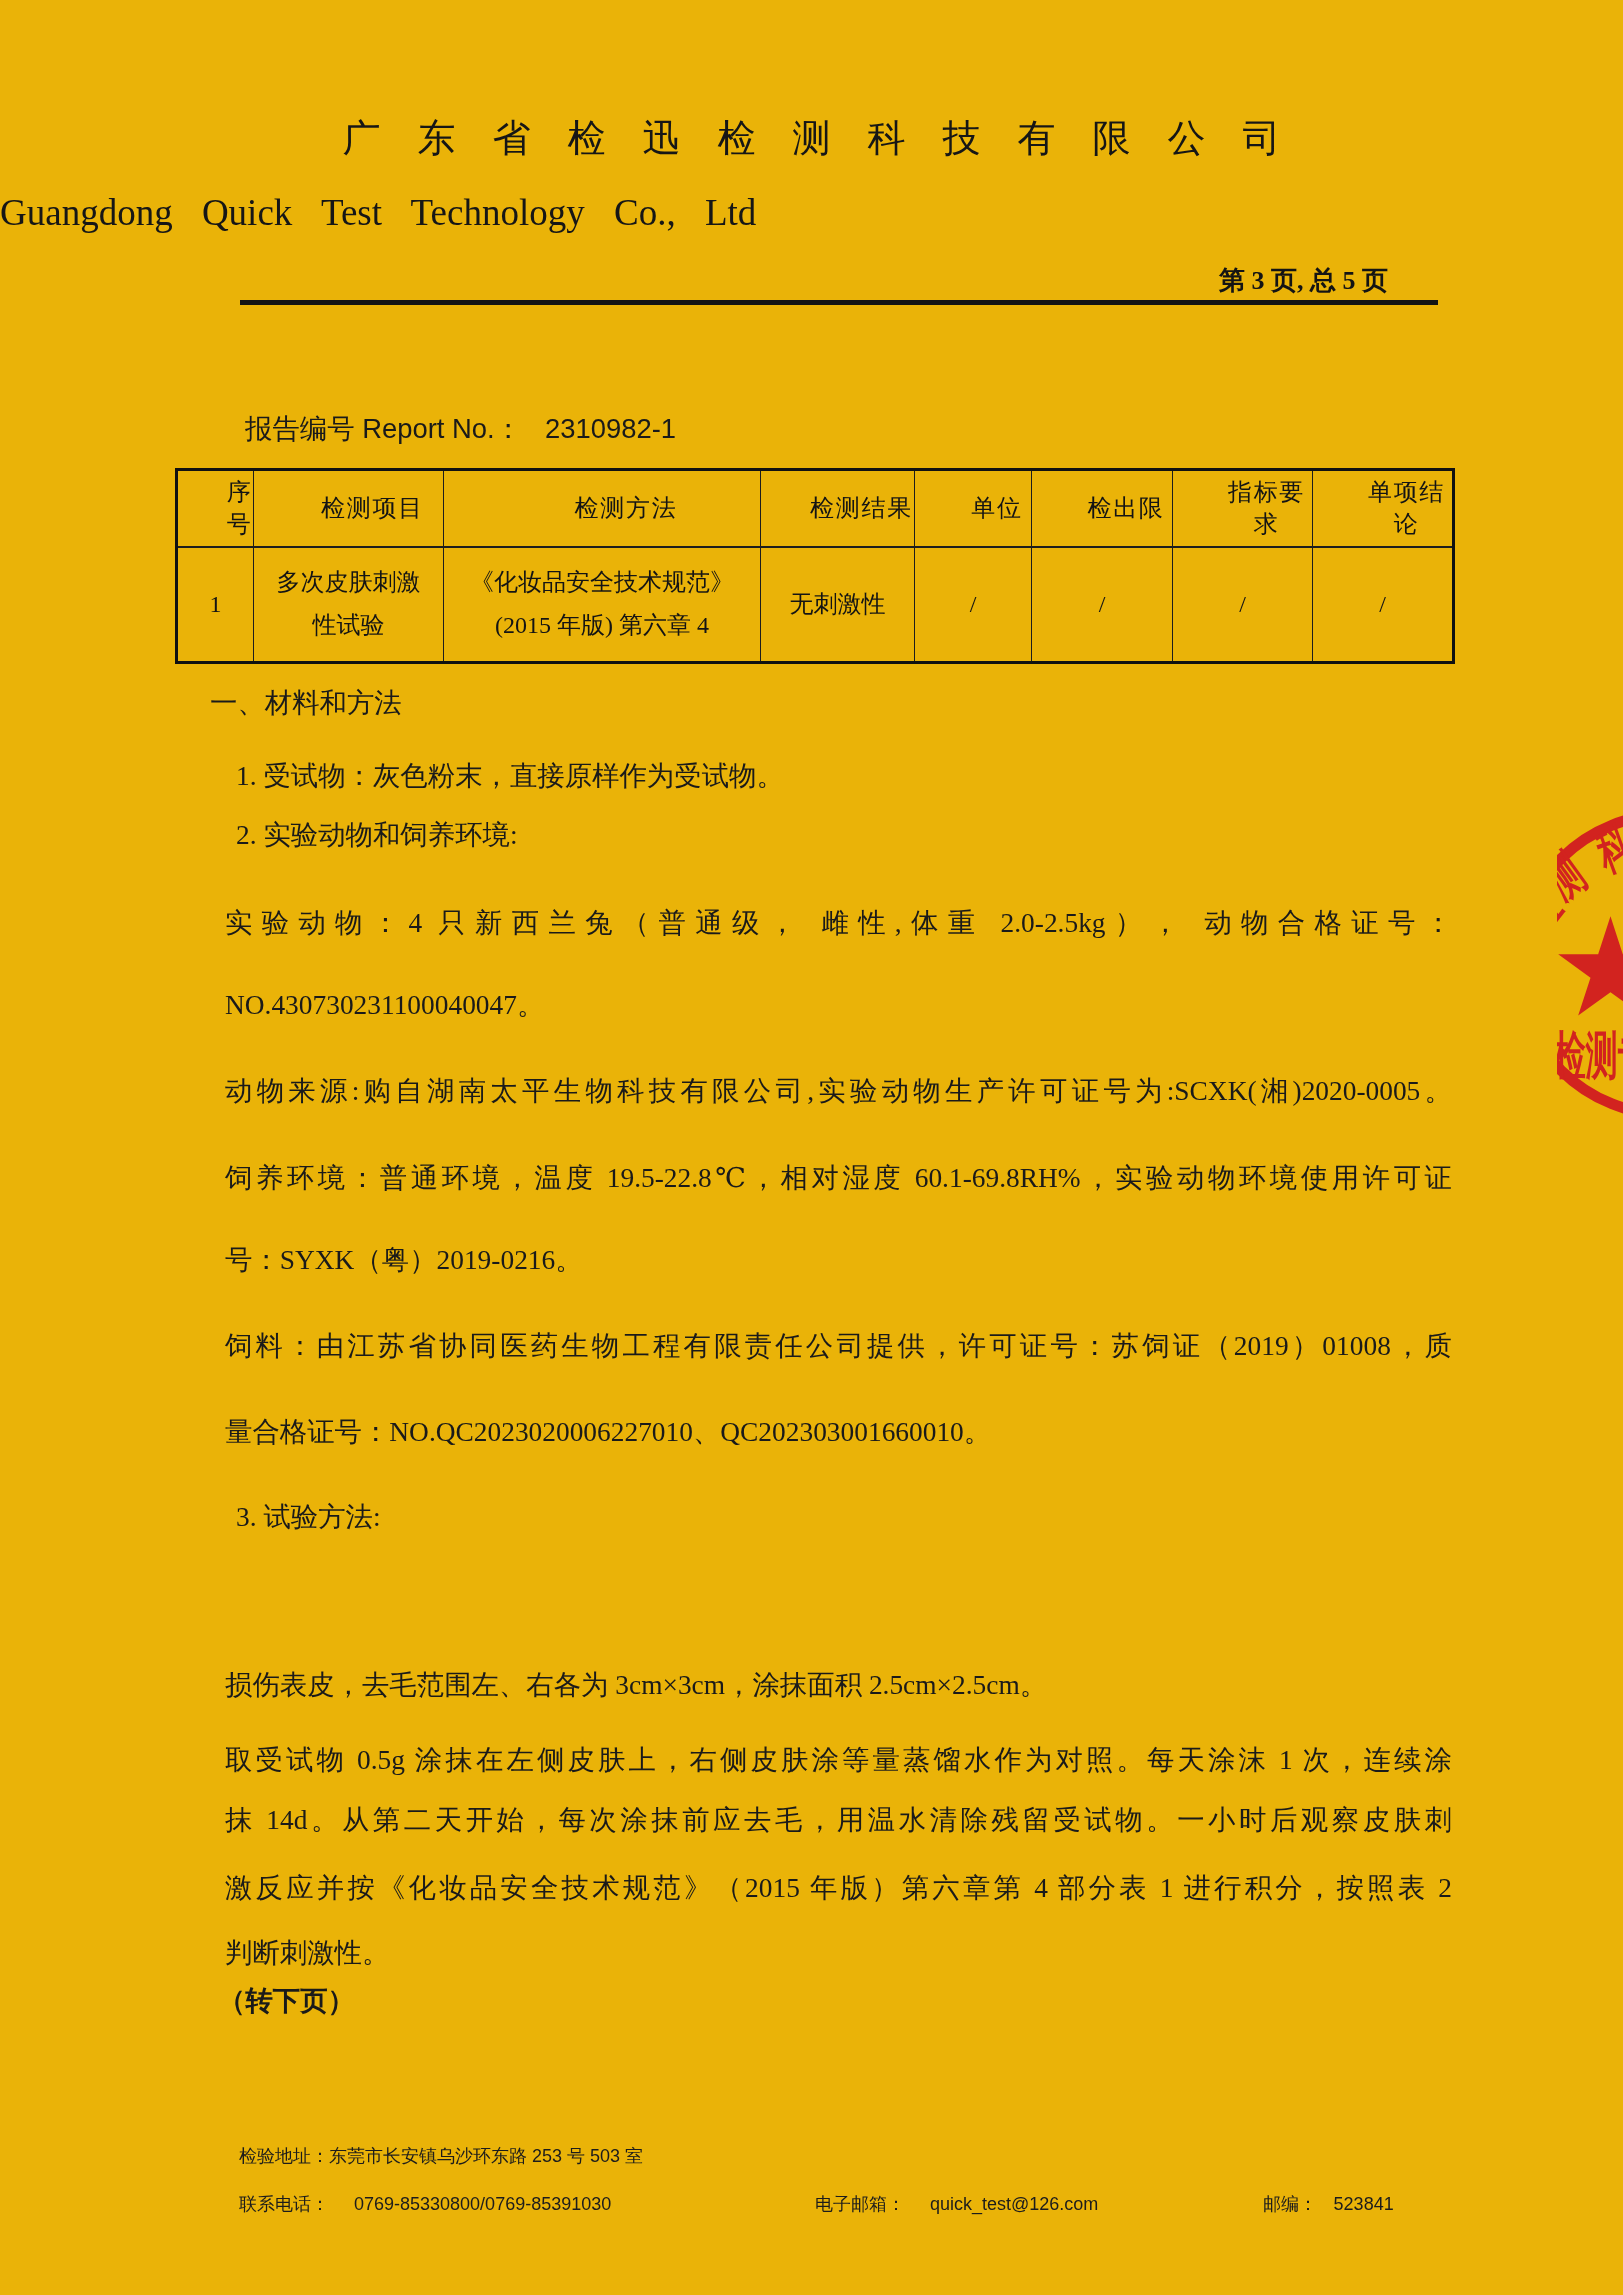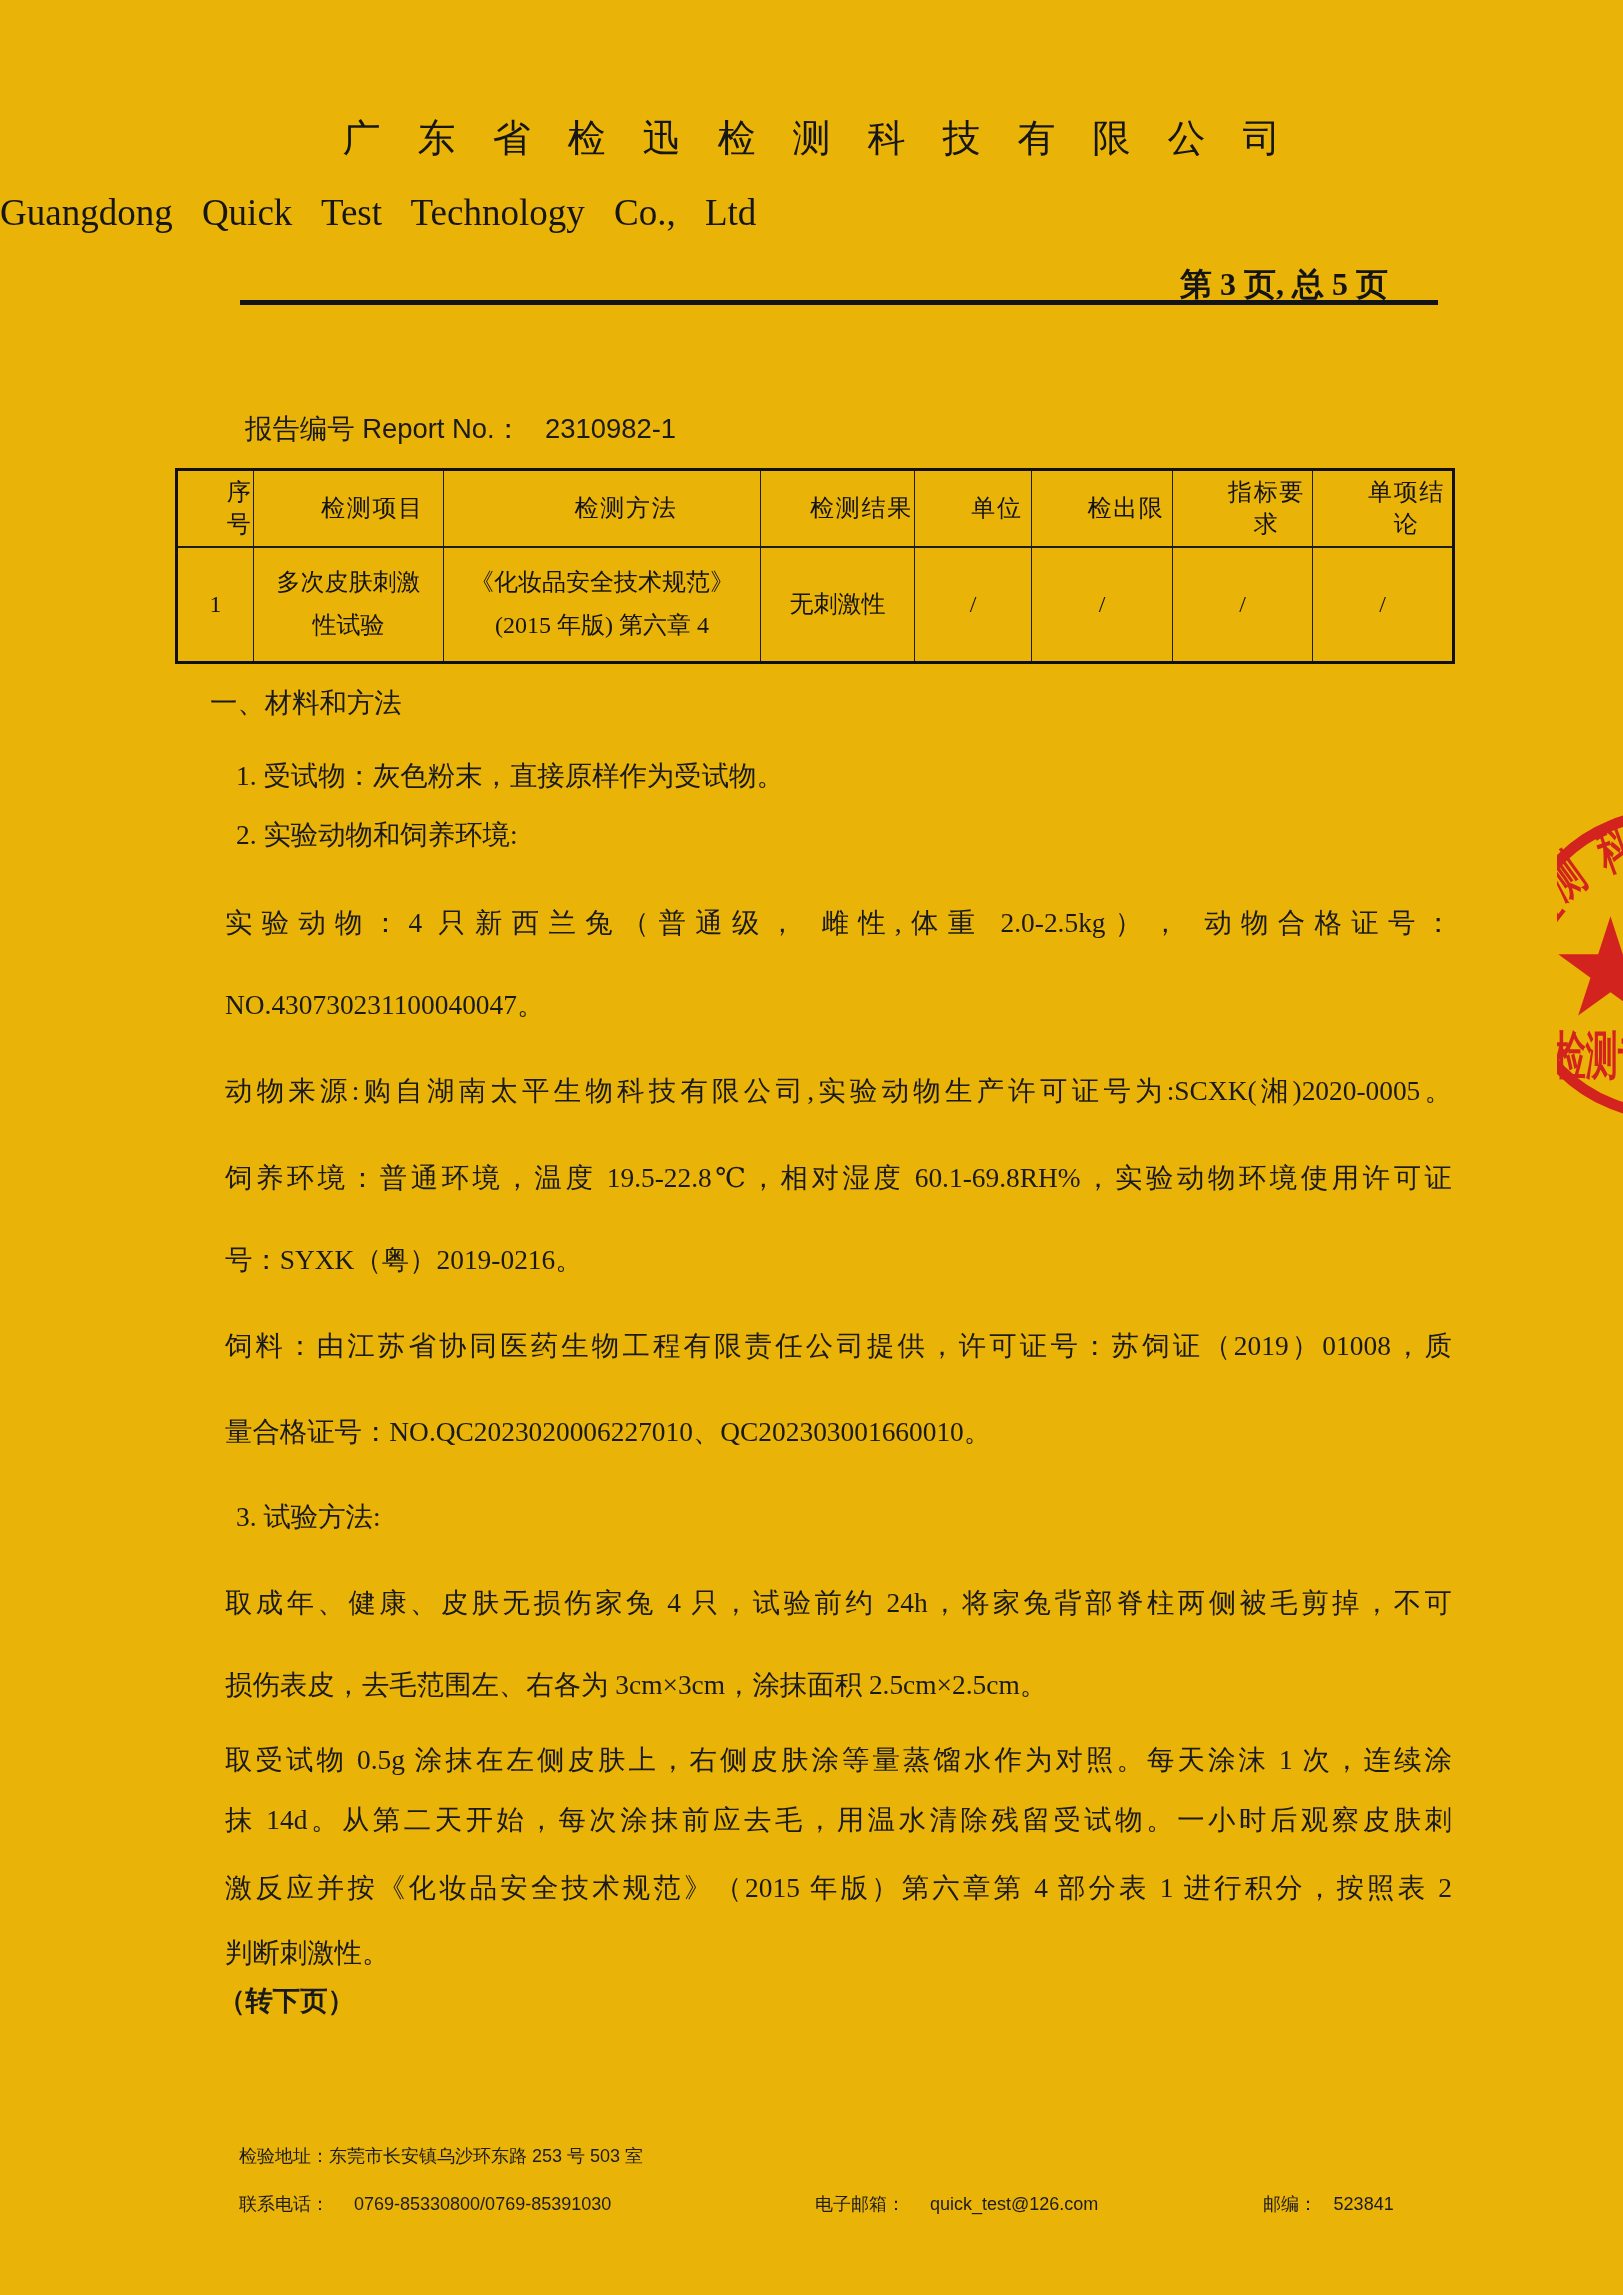--- a/index.html
+++ b/index.html
@@ -16,21 +16,21 @@
     position:absolute;top:113px;left:0;width:100%;
     text-align:center;font-size:38px;letter-spacing:37px;
     text-indent:37px;white-space:nowrap;color:#161616;
   }
   .company-en{
     position:absolute;top:191px;left:0;width:100%;
     font-size:37px;word-spacing:20px;color:#161616;
   }
   .page-info{
     position:absolute;top:263px;right:235px;
-    font-size:32px;font-weight:bold;color:#141414;white-space:nowrap;
+    font-size:26px;font-weight:bold;color:#141414;white-space:nowrap;
   }
   .head-rule{
     position:absolute;top:300px;left:240px;width:1198px;height:5px;
     background:#141414;
   }
   .doc-title{
     position:absolute;top:339px;left:571px;
     font-size:53px;font-weight:bold;letter-spacing:36px;
     white-space:nowrap;color:#141414;
   }
@@ -144,21 +144,20 @@
   <div class="bl num" style="top:759px">1. 受试物：灰色粉末，直接原样作为受试物。</div>
   <div class="bl num" style="top:818px">2. 实验动物和饲养环境:</div>
   <div class="bl just" style="top:906px">实验动物：4 只新西兰兔（普通级， 雌性,体重 2.0-2.5kg）， 动物合格证号：</div>
   <div class="bl" style="top:988px">NO.430730231100040047。</div>
   <div class="bl just" style="top:1074px">动物来源:购自湖南太平生物科技有限公司,实验动物生产许可证号为:SCXK(湘)2020-0005。</div>
   <div class="bl just" style="top:1161px">饲养环境：普通环境，温度 19.5-22.8℃，相对湿度 60.1-69.8RH%，实验动物环境使用许可证</div>
   <div class="bl" style="top:1243px">号：SYXK（粤）2019-0216。</div>
   <div class="bl just" style="top:1329px">饲料：由江苏省协同医药生物工程有限责任公司提供，许可证号：苏饲证（2019）01008，质</div>
   <div class="bl" style="top:1415px">量合格证号：NO.QC2023020006227010、QC202303001660010。</div>
   <div class="bl num" style="top:1500px">3. 试验方法:</div>
-  <div class="bl just" style="top:1586px">取成年、健康、皮肤无损伤家兔 4 只，试验前约 24h，将家兔背部脊柱两侧被毛剪掉，不可</div>
   <div class="bl" style="top:1668px">损伤表皮，去毛范围左、右各为 3cm×3cm，涂抹面积 2.5cm×2.5cm。</div>
   <div class="bl just" style="top:1743px">取受试物 0.5g 涂抹在左侧皮肤上，右侧皮肤涂等量蒸馏水作为对照。每天涂沫 1 次，连续涂</div>
   <div class="bl just" style="top:1803px">抹 14d。从第二天开始，每次涂抹前应去毛，用温水清除残留受试物。一小时后观察皮肤刺</div>
   <div class="bl just" style="top:1871px">激反应并按《化妆品安全技术规范》（2015 年版）第六章第 4 部分表 1 进行积分，按照表 2</div>
   <div class="bl" style="top:1936px">判断刺激性。</div>
   <div class="bl bold" style="top:1984px">（转下页）</div>
 
   <div class="stamp-clip">
     <svg width="67" height="333" viewBox="0 0 80 400" xmlns="http://www.w3.org/2000/svg">
       <circle cx="132" cy="200" r="180" fill="none" stroke="#d2231f" stroke-width="13"></circle>

